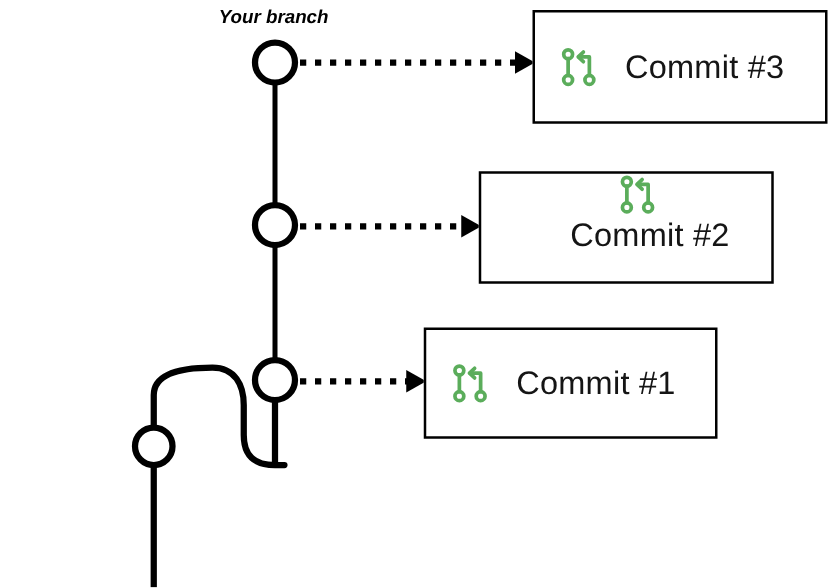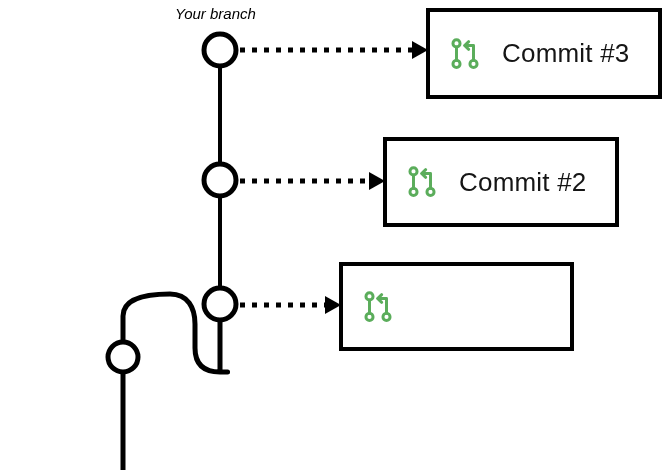--- a/index.html
+++ b/index.html
@@ -26,34 +26,34 @@
   }
   .branch-label {
     position: absolute;
     font-family: "Liberation Sans", sans-serif;
     font-style: italic;
     font-size: 15px;
     color: #000000;
     white-space: nowrap;
     line-height: 1;
   }
-  #label-your-branch { left: 175px; top: 6px; }
+  #label-your-branch { left: 175px; top: 6px; font-weight: bold; }
   #label-base-branch { left: 8px; top: 348px; }
 
   .commit-box {
     position: absolute;
     box-sizing: border-box;
     background: #ffffff;
-    border: 4px solid #000000;
+    border: 2px solid #000000;
     display: flex;
     align-items: center;
     padding-left: 18px;
   }
   #commit-box-3 { left: 426px; top: 8px;   width: 236px; height: 91px; }
-  #commit-box-2 { left: 383px; top: 137px; width: 236px; height: 90px; }
+  #commit-box-2 { left: 383px; top: 137px; width: 236px; height: 90px; flex-direction: column; }
   #commit-box-1 { left: 339px; top: 262px; width: 235px; height: 89px; }
 
   .pr-icon {
     flex: 0 0 auto;
     width: 34px;
     height: 34px;
     display: block;
   }
   .commit-label {
     font-family: "Liberation Sans", sans-serif;
@@ -145,15 +145,16 @@
     <svg class="pr-icon" viewBox="0 0 24 24" xmlns="http://www.w3.org/2000/svg">
       <g fill="none" stroke="#5BAD5B" stroke-width="2.1" stroke-linecap="round" stroke-linejoin="round">
         <circle cx="6" cy="4.5" r="2.5"></circle>
         <circle cx="6" cy="19" r="2.5"></circle>
         <line x1="6" y1="7" x2="6" y2="16.5"></line>
         <circle cx="18" cy="19" r="2.5"></circle>
         <path d="M18 16.5 V 6 H 12.2"></path>
         <path d="M14.6 3.3 L 11.7 6 L 14.6 8.7"></path>
       </g>
     </svg>
+    <span class="commit-label">Commit #1</span>
   </div>
 
 </div>
 
 </body></html>

